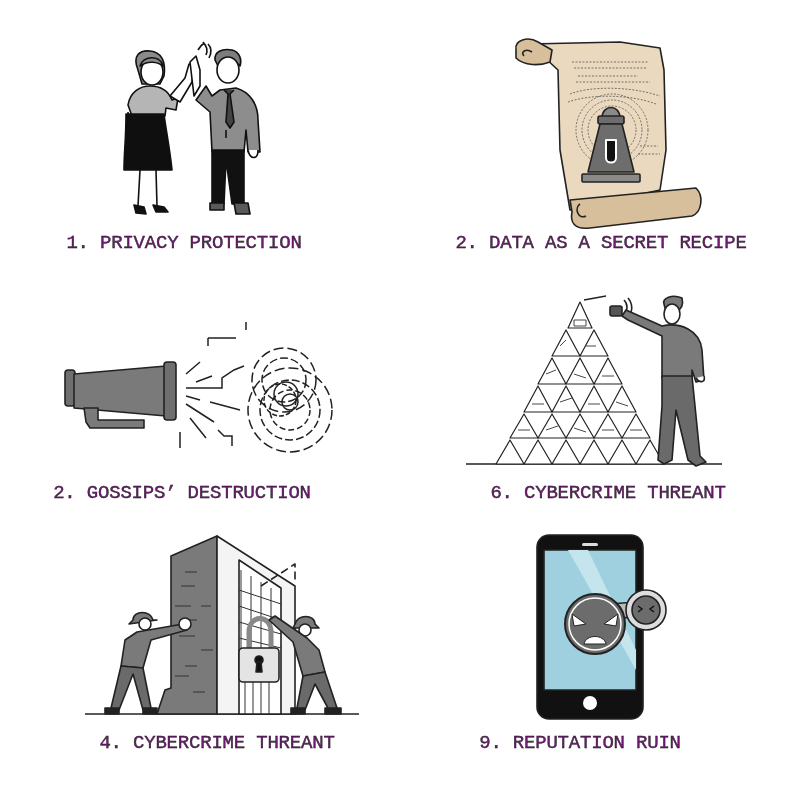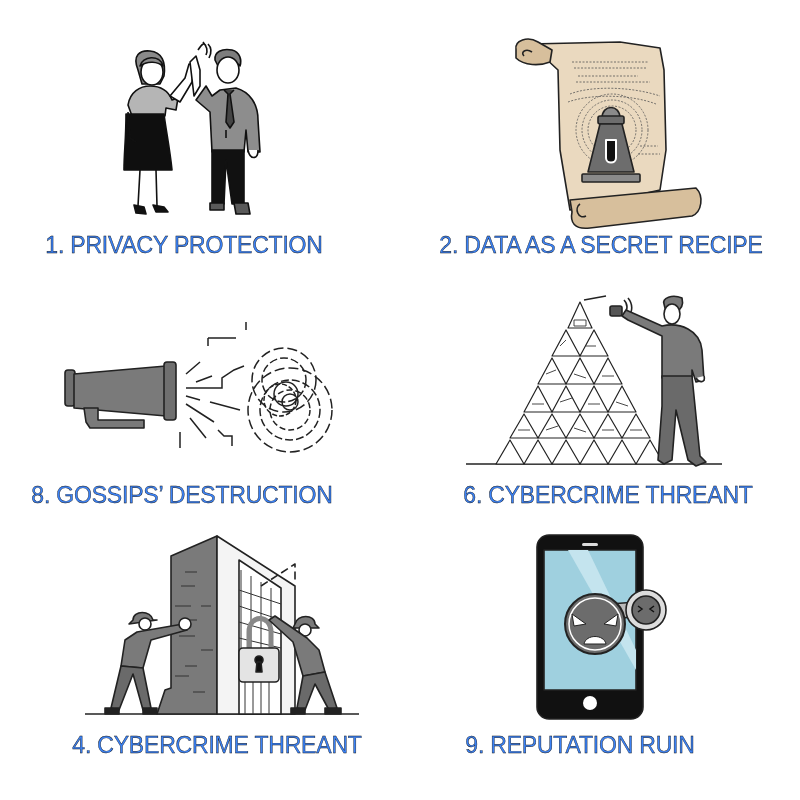--- a/index.html
+++ b/index.html
@@ -1,25 +1,25 @@
 <!DOCTYPE html>
 <html><head>
   <meta charset="utf-8">
   <style>
     * { margin: 0; padding: 0; box-sizing: border-box; }
     html, body { width: 800px; height: 800px; background: #ffffff; overflow: hidden; }
     body { font-family: "DejaVu Sans", "Liberation Sans", sans-serif; position: relative; }
     .panel { position: absolute; }
     .caption {
       position: absolute;
-      font-family: Liberation Sans, sans-serif;
+      font-family: Liberation Mono, monospace;
       font-weight: normal;
-      font-size: 23px;
+      font-size: 19px;
       letter-spacing: -0.2px;
-      color: #3b82f6;
+      color: #701a75;
       white-space: nowrap;
       text-align: center;
       transform: translateX(-50%);
       -webkit-text-stroke: 0.4px #111;
     }
     svg { position: absolute; overflow: visible; }
   </style>
 </head>
 <body>
 
@@ -97,21 +97,21 @@
       <circle cx="284" cy="110" r="22" stroke-dasharray="8 3"></circle>
       <circle cx="284" cy="110" r="32" stroke-dasharray="10 4"></circle>
       <circle cx="290" cy="140" r="20" stroke-dasharray="6 3"></circle>
       <circle cx="290" cy="140" r="30" stroke-dasharray="8 3"></circle>
       <circle cx="290" cy="140" r="42" stroke-dasharray="10 4"></circle>
       <circle cx="286" cy="124" r="12"></circle>
       <circle cx="290" cy="132" r="8"></circle>
       <circle cx="280" cy="130" r="16" stroke-dasharray="5 2"></circle>
     </g>
   </svg>
-  <div class="caption" style="left:182px;top:212px;">8. GOSSIPS’ DESTRUCTION</div>
+  <div class="caption" style="left:182px;top:212px;">2. GOSSIPS’ DESTRUCTION</div>
 </div>
 
 <div class="panel" style="left:400px;top:270px;width:400px;height:250px;">
   <svg width="400" height="250" viewBox="0 0 400 250" style="left:0;top:0;">
     <line x1="66" y1="194" x2="322" y2="194" stroke="#222" stroke-width="1.6"></line>
     <g stroke="#222" stroke-width="1.2" fill="#fff" stroke-linejoin="round">
 
       <path d="M180 32 L168 58 L192 58 Z"></path>
 
       <path d="M166 60 L152 86 L180 86 Z"></path>

